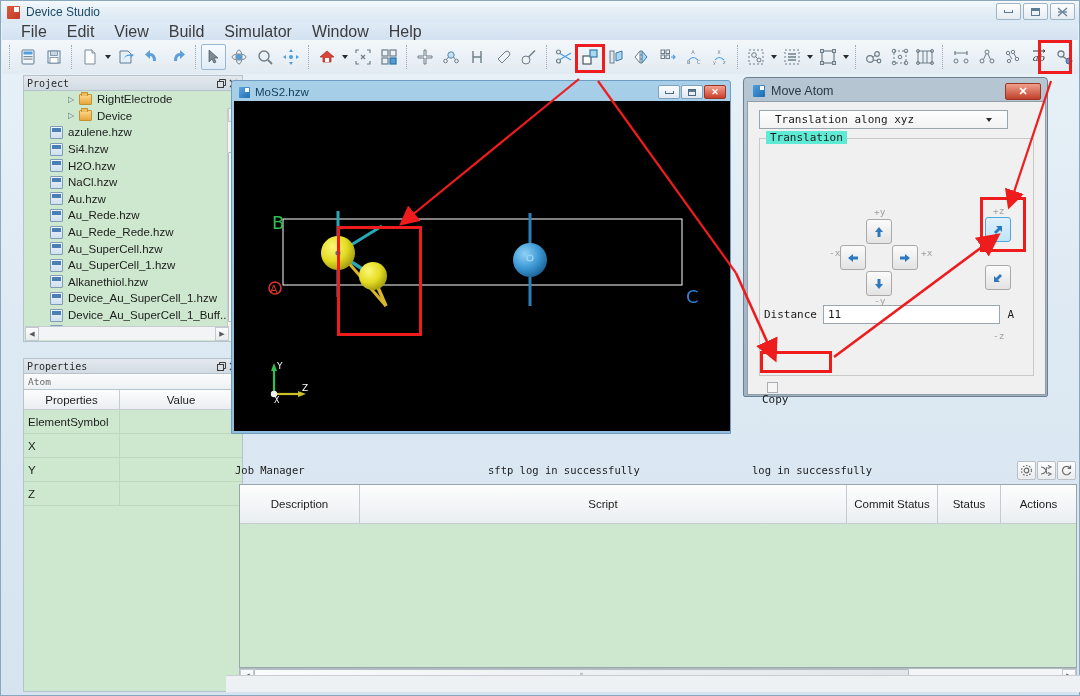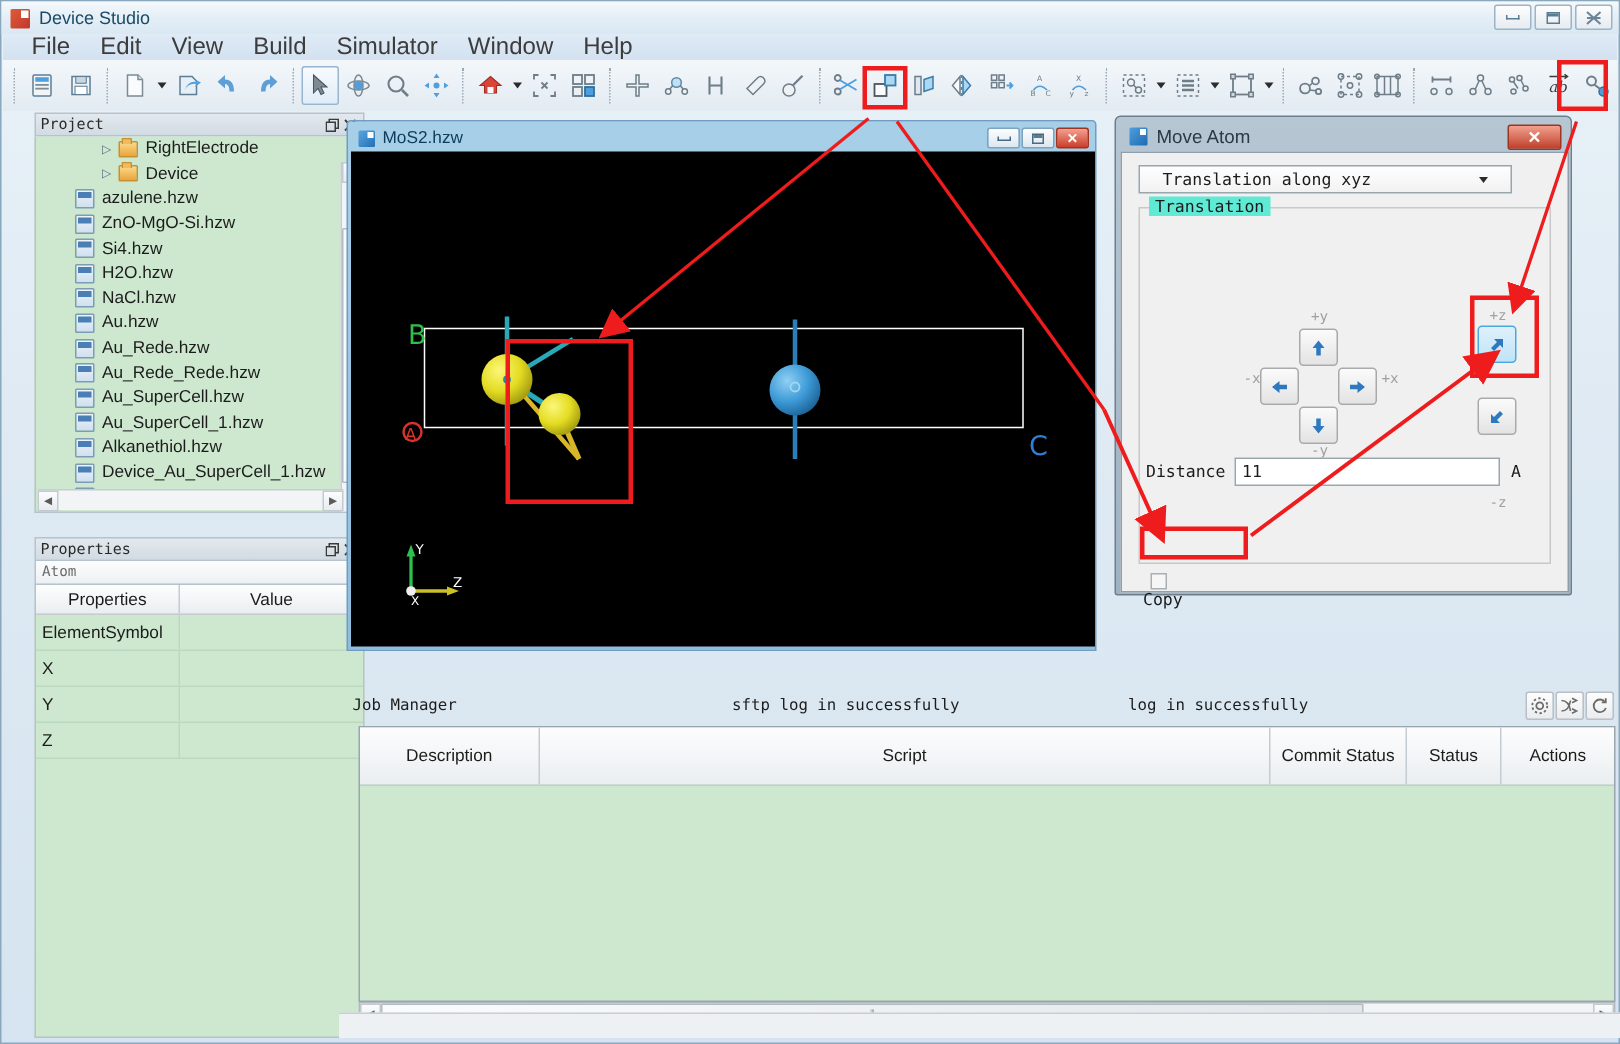--- a/index.html
+++ b/index.html
@@ -607,24 +607,20 @@
                 <span class="tree-label">RightElectrode</span>
               </div>
               <div class="tree-row tree-indent-1">
                 <span class="tw-arrow">▷</span>
                 <span class="folder-ico"></span>
                 <span class="tree-label">Device</span>
               </div>
               <div class="tree-row tree-indent-2">
                 <span class="file-ico"></span>
                 <span class="tree-label">azulene.hzw</span>
-              </div>
-              <div class="tree-row tree-indent-2">
-                <span class="file-ico"></span>
-                <span class="tree-label">ZnO-MgO-Si.hzw</span>
               </div>
               <div class="tree-row tree-indent-2">
                 <span class="file-ico"></span>
                 <span class="tree-label">Si4.hzw</span>
               </div>
               <div class="tree-row tree-indent-2">
                 <span class="file-ico"></span>
                 <span class="tree-label">H2O.hzw</span>
               </div>
               <div class="tree-row tree-indent-2">

